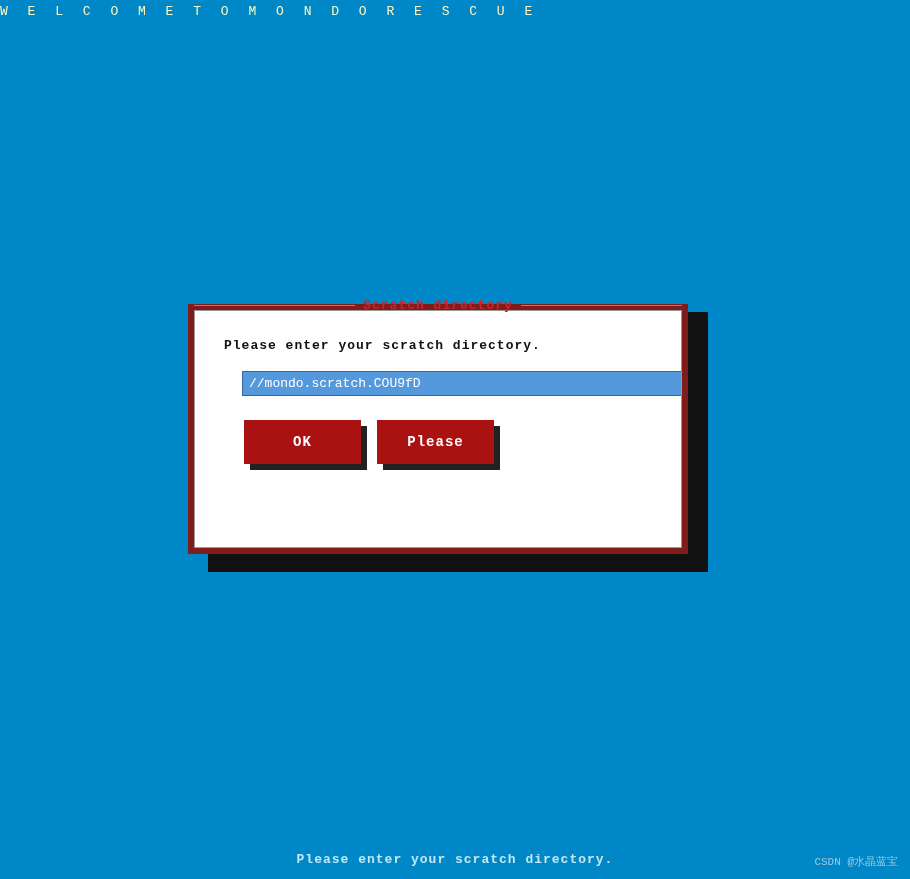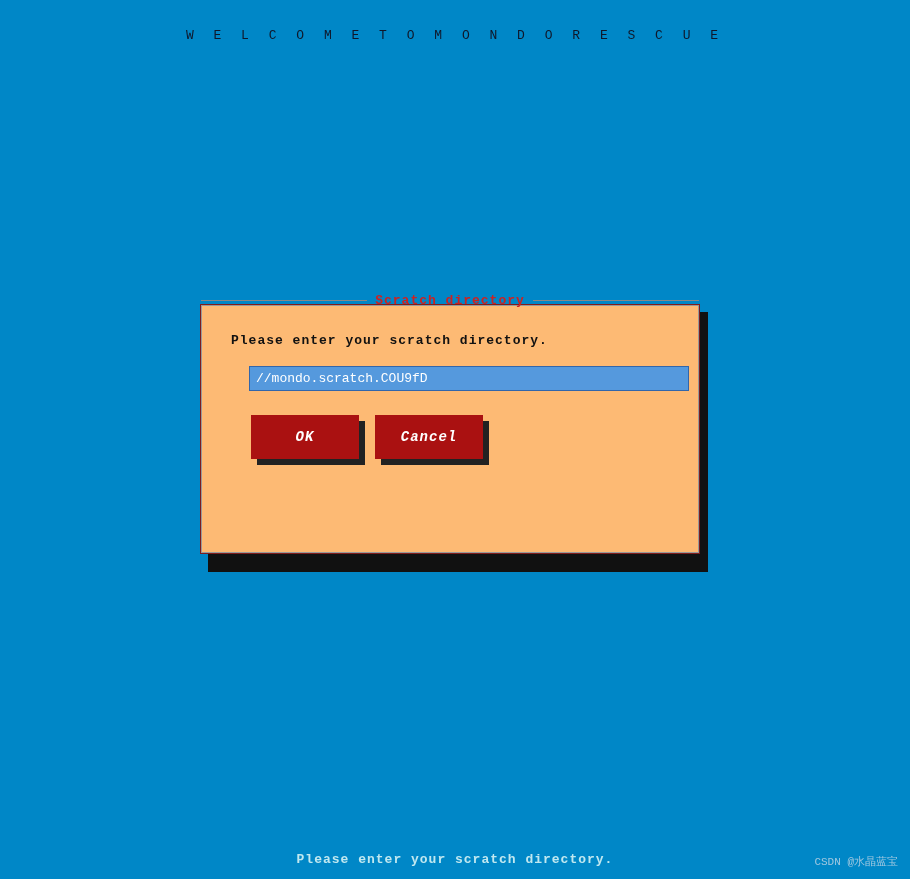--- a/index.html
+++ b/index.html
@@ -12,25 +12,25 @@
       width: 910px;
       height: 879px;
       background-color: #0087c7;
       font-family: 'Courier New', Courier, monospace;
       position: relative;
       overflow: hidden;
     }
 
     .top-title {
       position: absolute;
-      top: 28px;
-      left: 0;
-      right: 0;
-      text-align: center;
-      color: #0f172a;
+      top: 4px;
+      left: 0;
+      right: 0;
+      text-align: left;
+      color: #fef9c3;
       font-size: 13px;
       letter-spacing: 6px;
       font-family: 'Courier New', Courier, monospace;
     }
 
     .bottom-status {
       position: absolute;
       bottom: 12px;
       left: 0;
       right: 0;
@@ -57,25 +57,25 @@
       left: 208px;
       width: 500px;
       height: 260px;
       background: #111;
       z-index: 1;
     }
 
     .dialog {
       position: absolute;
       top: 304px;
-      left: 200px;
+      left: 188px;
       width: 500px;
       height: 250px;
-      background: #fdba74;
-      border: 1px solid #7f1d1d;
+      background: #ffffff;
+      border: 6px solid #7f1d1d;
       z-index: 2;
     }
 
     .dialog-border {
       position: absolute;
       top: 0;
       left: 0;
       right: 0;
       bottom: 0;
       border: 1px solid #999;
@@ -153,32 +153,31 @@
       position: absolute;
       bottom: -6px;
       right: -6px;
       width: 100%;
       height: 100%;
       background: #222;
       z-index: -1;
     }
 
     .dialog-btn {
-      width: 108px;
+      width: 117px;
       height: 44px;
       background: #aa1111;
       border: none;
       color: #fff;
       font-family: 'Courier New', Courier, monospace;
       font-size: 14px;
       font-weight: bold;
       cursor: pointer;
       letter-spacing: 1px;
       position: relative;
-      font-style: italic;
     }
   </style>
 </head>
 <body>
 
 <div class="top-title">W E L C O M E   T O   M O N D O   R E S C U E</div>
 
 <div class="dialog-shadow"></div>
 
 <div class="dialog">
@@ -195,20 +194,20 @@
 
     <div class="dialog-input-wrapper">
       <input class="dialog-input" type="text" value="//mondo.scratch.COU9fD" style="">
     </div>
 
     <div class="dialog-buttons">
       <div class="btn-shadow">
         <button class="dialog-btn">OK</button>
       </div>
       <div class="btn-shadow">
-        <button class="dialog-btn">Cancel</button>
+        <button class="dialog-btn">Please</button>
       </div>
     </div>
   </div>
 </div>
 
 <div class="bottom-status">Please enter your scratch directory.</div>
 <div class="watermark">CSDN @水晶蓝宝</div>
 
 </body></html>

